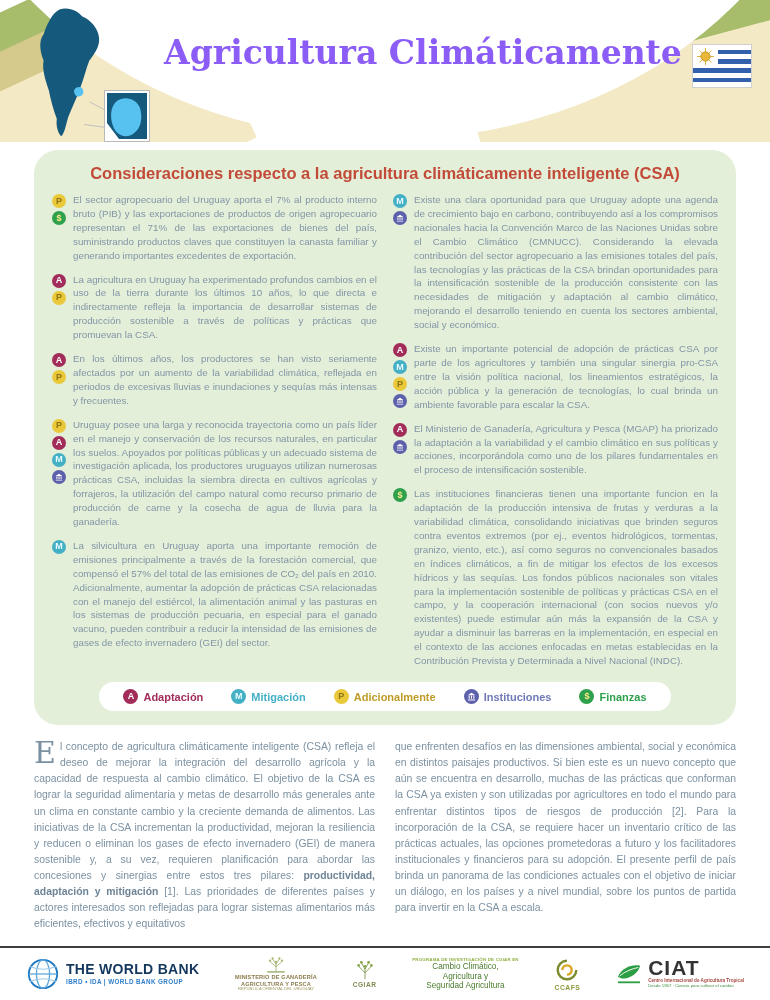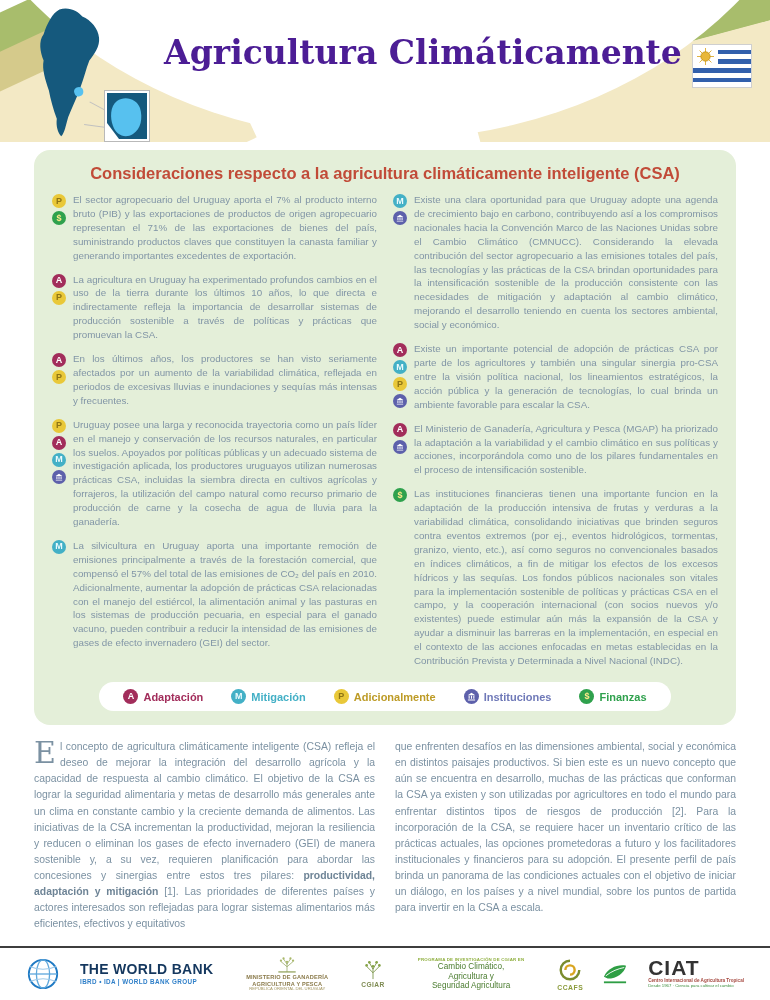--- a/index.html
+++ b/index.html
@@ -13,28 +13,28 @@
   .band-khaki-tl{left:-70px;top:26px;width:260px;height:42px;background:#d5ca8b;transform:rotate(-25deg);}
   .band-cream-tl{left:-80px;top:62px;width:320px;height:150px;background:#f3e9c5;transform:rotate(-25deg);}
   .band-taupe-tr{right:-40px;top:-34px;width:280px;height:58px;background:#6f6054;transform:rotate(-12deg);}
   .band-olive-tr{right:-60px;top:6px;width:330px;height:42px;background:#a8bd6c;transform:rotate(-15deg);border-radius:0 0 0 70px;}
   .band-cream-tr{right:-70px;top:52px;width:360px;height:130px;background:#f3e9c5;transform:rotate(-15deg);}
   .dome{position:absolute;left:-65px;top:-590px;width:900px;height:730px;border-radius:50%;background:#fff;}
   .map-wrap{position:absolute;left:20px;top:6px;z-index:5;}
   .mag{position:absolute;left:104px;top:90px;z-index:6;width:46px;height:52px;background:#fff;border:1px solid #b9b9b9;padding:2px;box-sizing:border-box;}
   .mag-line{position:absolute;z-index:5;background:#c0c0c0;height:1px;}
   .title{position:absolute;z-index:7;left:160px;right:84px;top:32px;text-align:center;
-         font-family:"DejaVu Serif",serif;font-weight:bold;color:#4c1d95;
+         font-family:"DejaVu Serif",serif;font-weight:bold;color:#8b5cf6;
          font-size:33px;line-height:1.28;margin:0;}
   .flag{position:absolute;z-index:7;right:18px;top:44px;width:58px;height:42px;border:1px solid #cfcfcf;
         background:repeating-linear-gradient(180deg,#fff 0 4.67px,#3260ac 4.67px 9.33px);}
   .canton{position:absolute;left:0;top:0;width:25px;height:23.3px;background:#fff;display:flex;align-items:center;justify-content:center;}
 
   
-  .panel{margin:8px 34px 0;background:#e4efd9;border-radius:16px;padding:12px 18px 14px;flex:0 0 auto;}
+  .panel{margin:8px 34px 0;background:#e4efd9;border-radius:24px;padding:12px 18px 14px;flex:0 0 auto;}
   .panel h2{margin:2px 0 10px;text-align:center;color:#c14b38;font-size:16.5px;font-weight:bold;}
   .cols{display:flex;gap:16px;}
   .col{flex:1;min-width:0;}
   .bullet{display:flex;gap:7px;margin-bottom:10px;}
   .icstack{display:flex;flex-direction:column;gap:3px;flex:0 0 14px;padding-top:1px;}
   .ic{width:14px;height:14px;border-radius:50%;font-size:9px;font-weight:bold;
       display:flex;align-items:center;justify-content:center;color:#fff;line-height:1;}
   .ic.p{background:#e9c839;color:#8d7414;}
   .ic.s{background:#2fa14d;color:#ffe98a;}
   .ic.a{background:#a22d5b;}
@@ -52,21 +52,21 @@
   .bodycol{flex:1;font-size:10.4px;line-height:1.55;color:#7b91a2;text-align:justify;margin:0;}
   .dropcap{float:left;font-family:"DejaVu Serif",serif;font-size:30px;line-height:0.82;padding:2px 4px 0 0;color:#7b91a2;}
   .bodycol strong{color:#6e8496;}
 
   
   .footer{flex:0 0 auto;border-top:2.5px solid #3d3d3d;height:52px;display:flex;align-items:center;
           justify-content:space-between;padding:0 26px;background:#fff;}
   .logo{display:flex;align-items:center;gap:6px;}
   .wb-name{font-weight:bold;font-size:14px;color:#14375e;letter-spacing:0.3px;line-height:1;}
   .wb-sub{font-size:6.3px;color:#2d7ec8;font-weight:bold;letter-spacing:0.4px;margin-top:2px;}
-  .stackc{display:flex;flex-direction:column;align-items:center;line-height:1.15;margin-left:14px;}
+  .stackc{display:flex;flex-direction:column;align-items:center;line-height:1.15;}
   .mgap-l{font-size:5.6px;color:#8a7a4a;font-weight:bold;letter-spacing:0.2px;}
   .mgap-s{font-size:4.2px;color:#a3955f;}
   .cgiar-t{font-size:6.6px;font-weight:bold;color:#7e8b52;letter-spacing:0.5px;margin-top:1px;}
   .ccafsp-s{font-size:4.4px;color:#8faf3f;font-weight:bold;letter-spacing:0.2px;}
   .ccafsp-l{font-size:8.2px;color:#4a7c2f;font-weight:normal;line-height:1.18;text-align:center;}
   .ccafs-t{font-size:6.8px;font-weight:bold;color:#8a9a3a;letter-spacing:0.5px;margin-top:1px;}
   .ciat-name{font-size:21px;font-weight:bold;color:#333;letter-spacing:1px;line-height:0.9;}
   .ciat-s1{font-size:4.6px;color:#a5483f;font-weight:bold;}
   .ciat-s2{font-size:4.3px;color:#3f8f3f;}
 </style>

